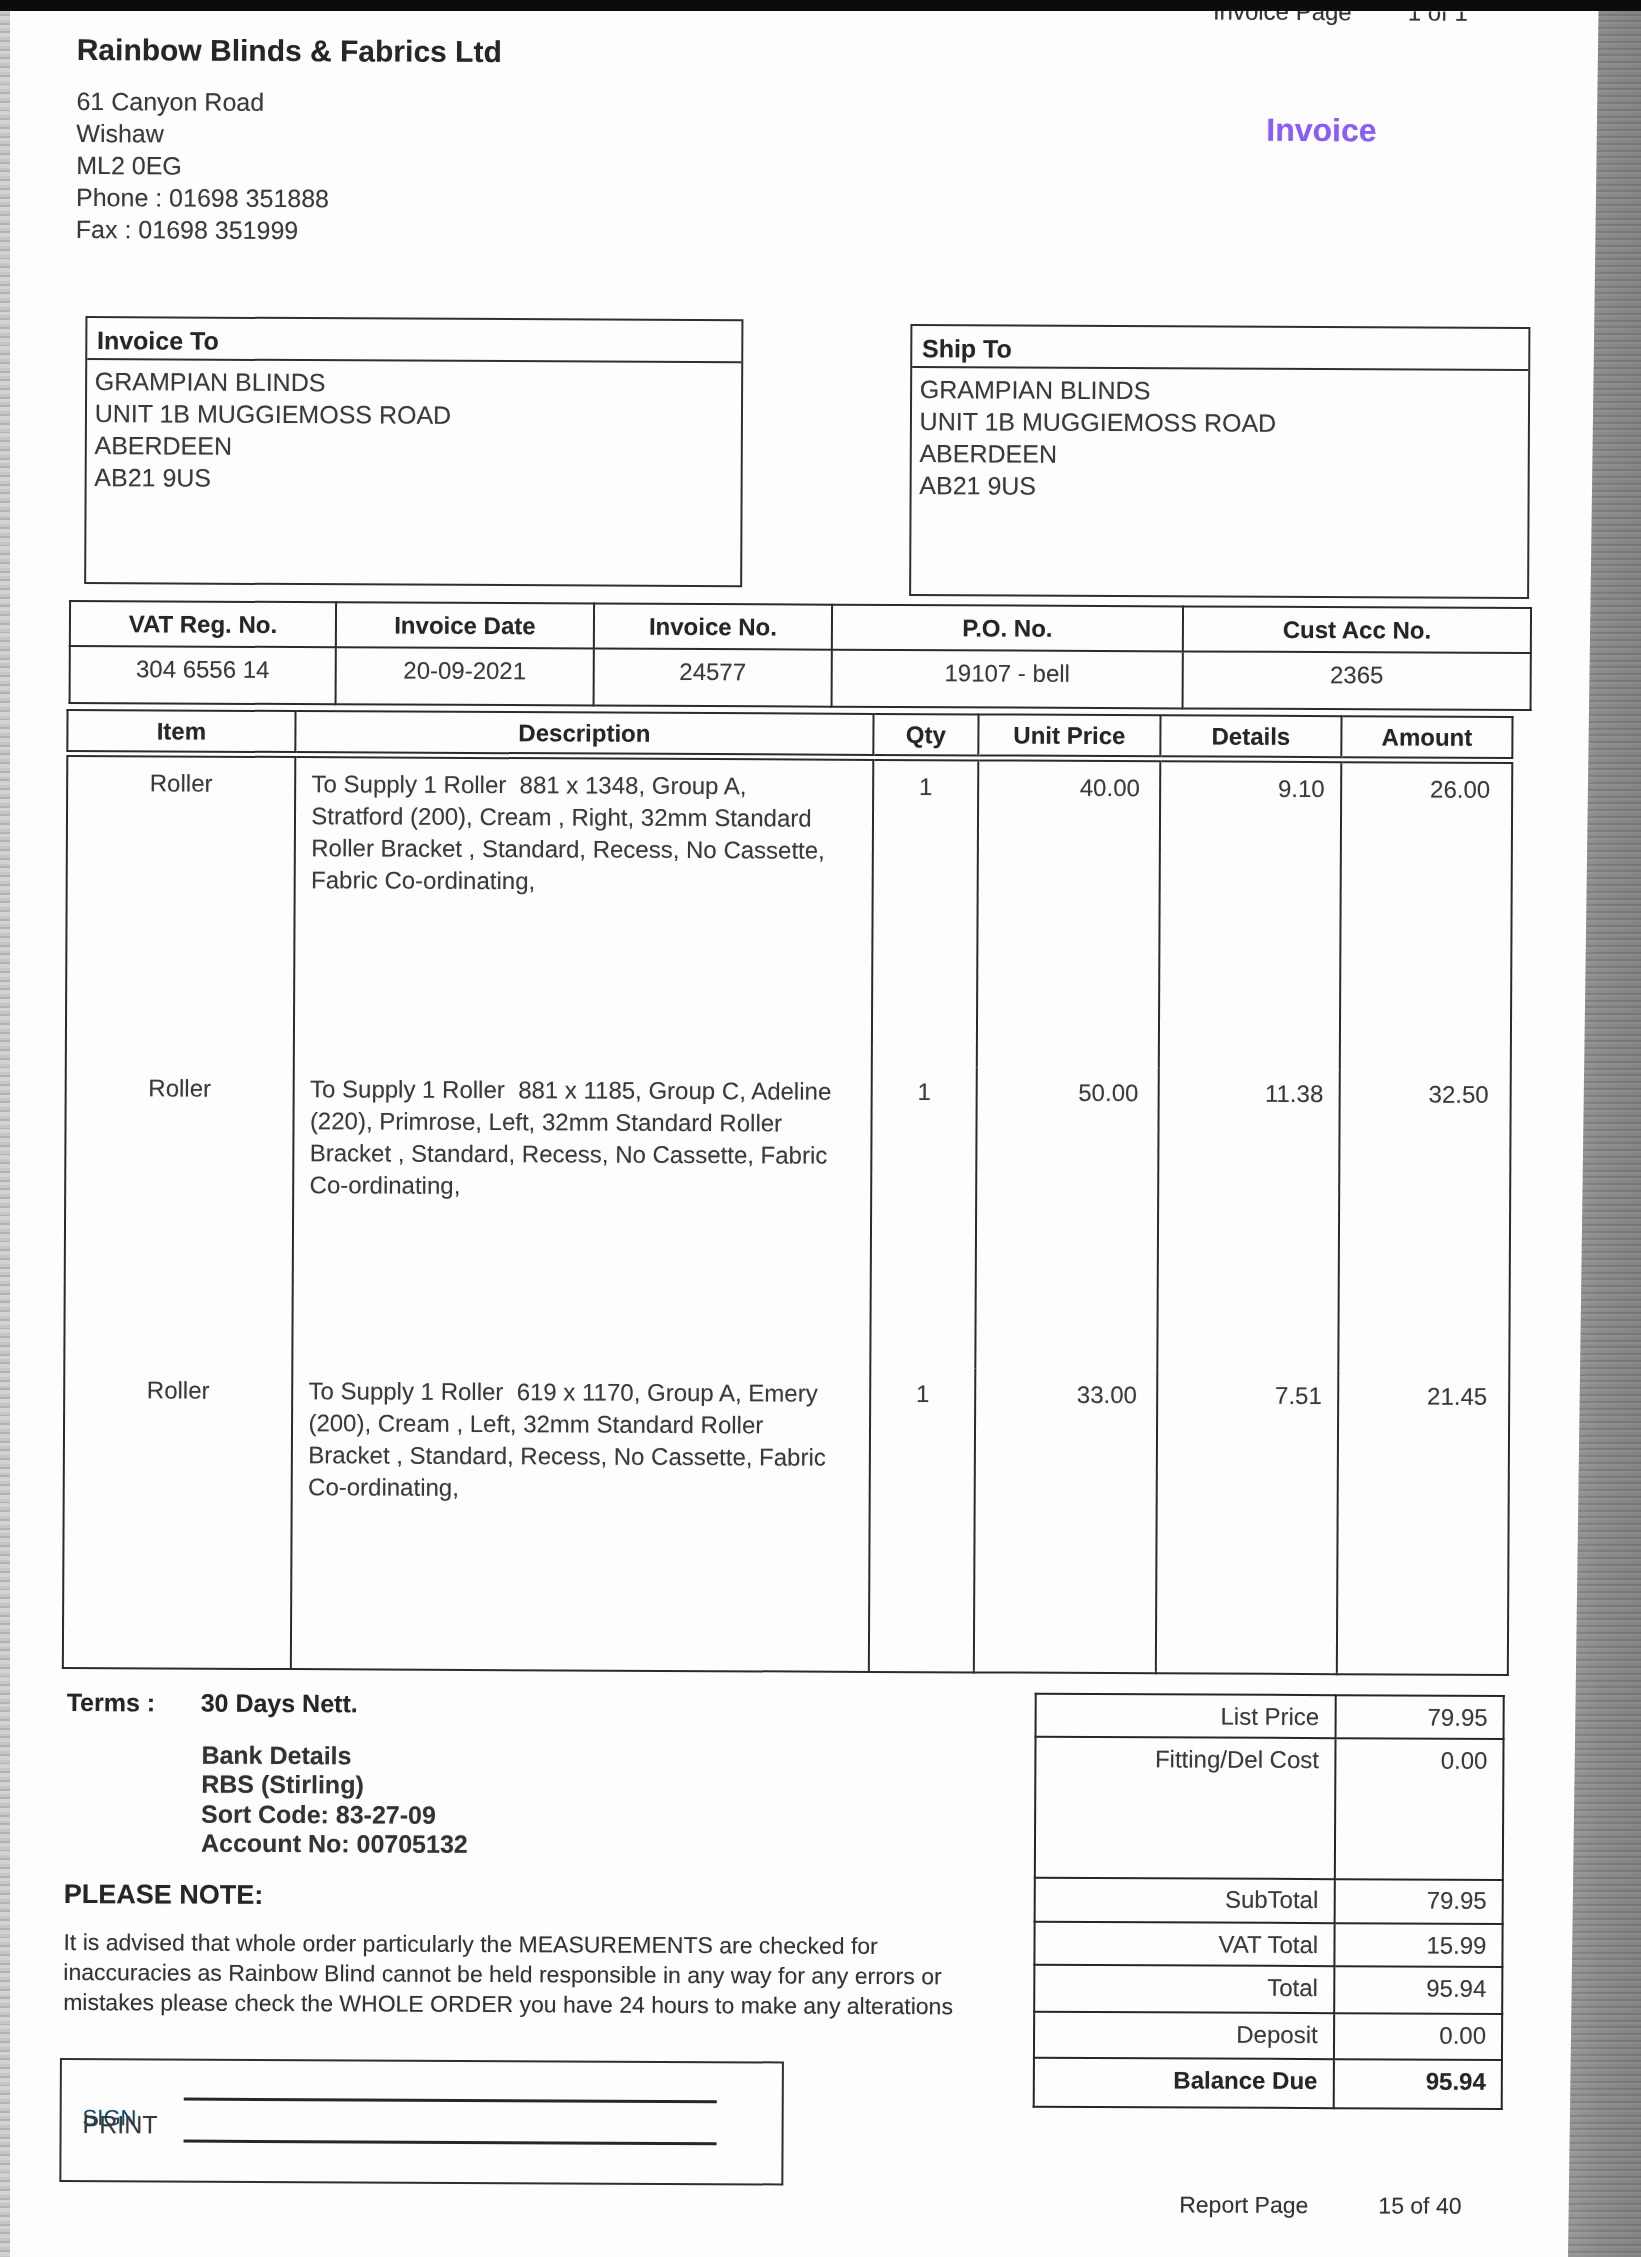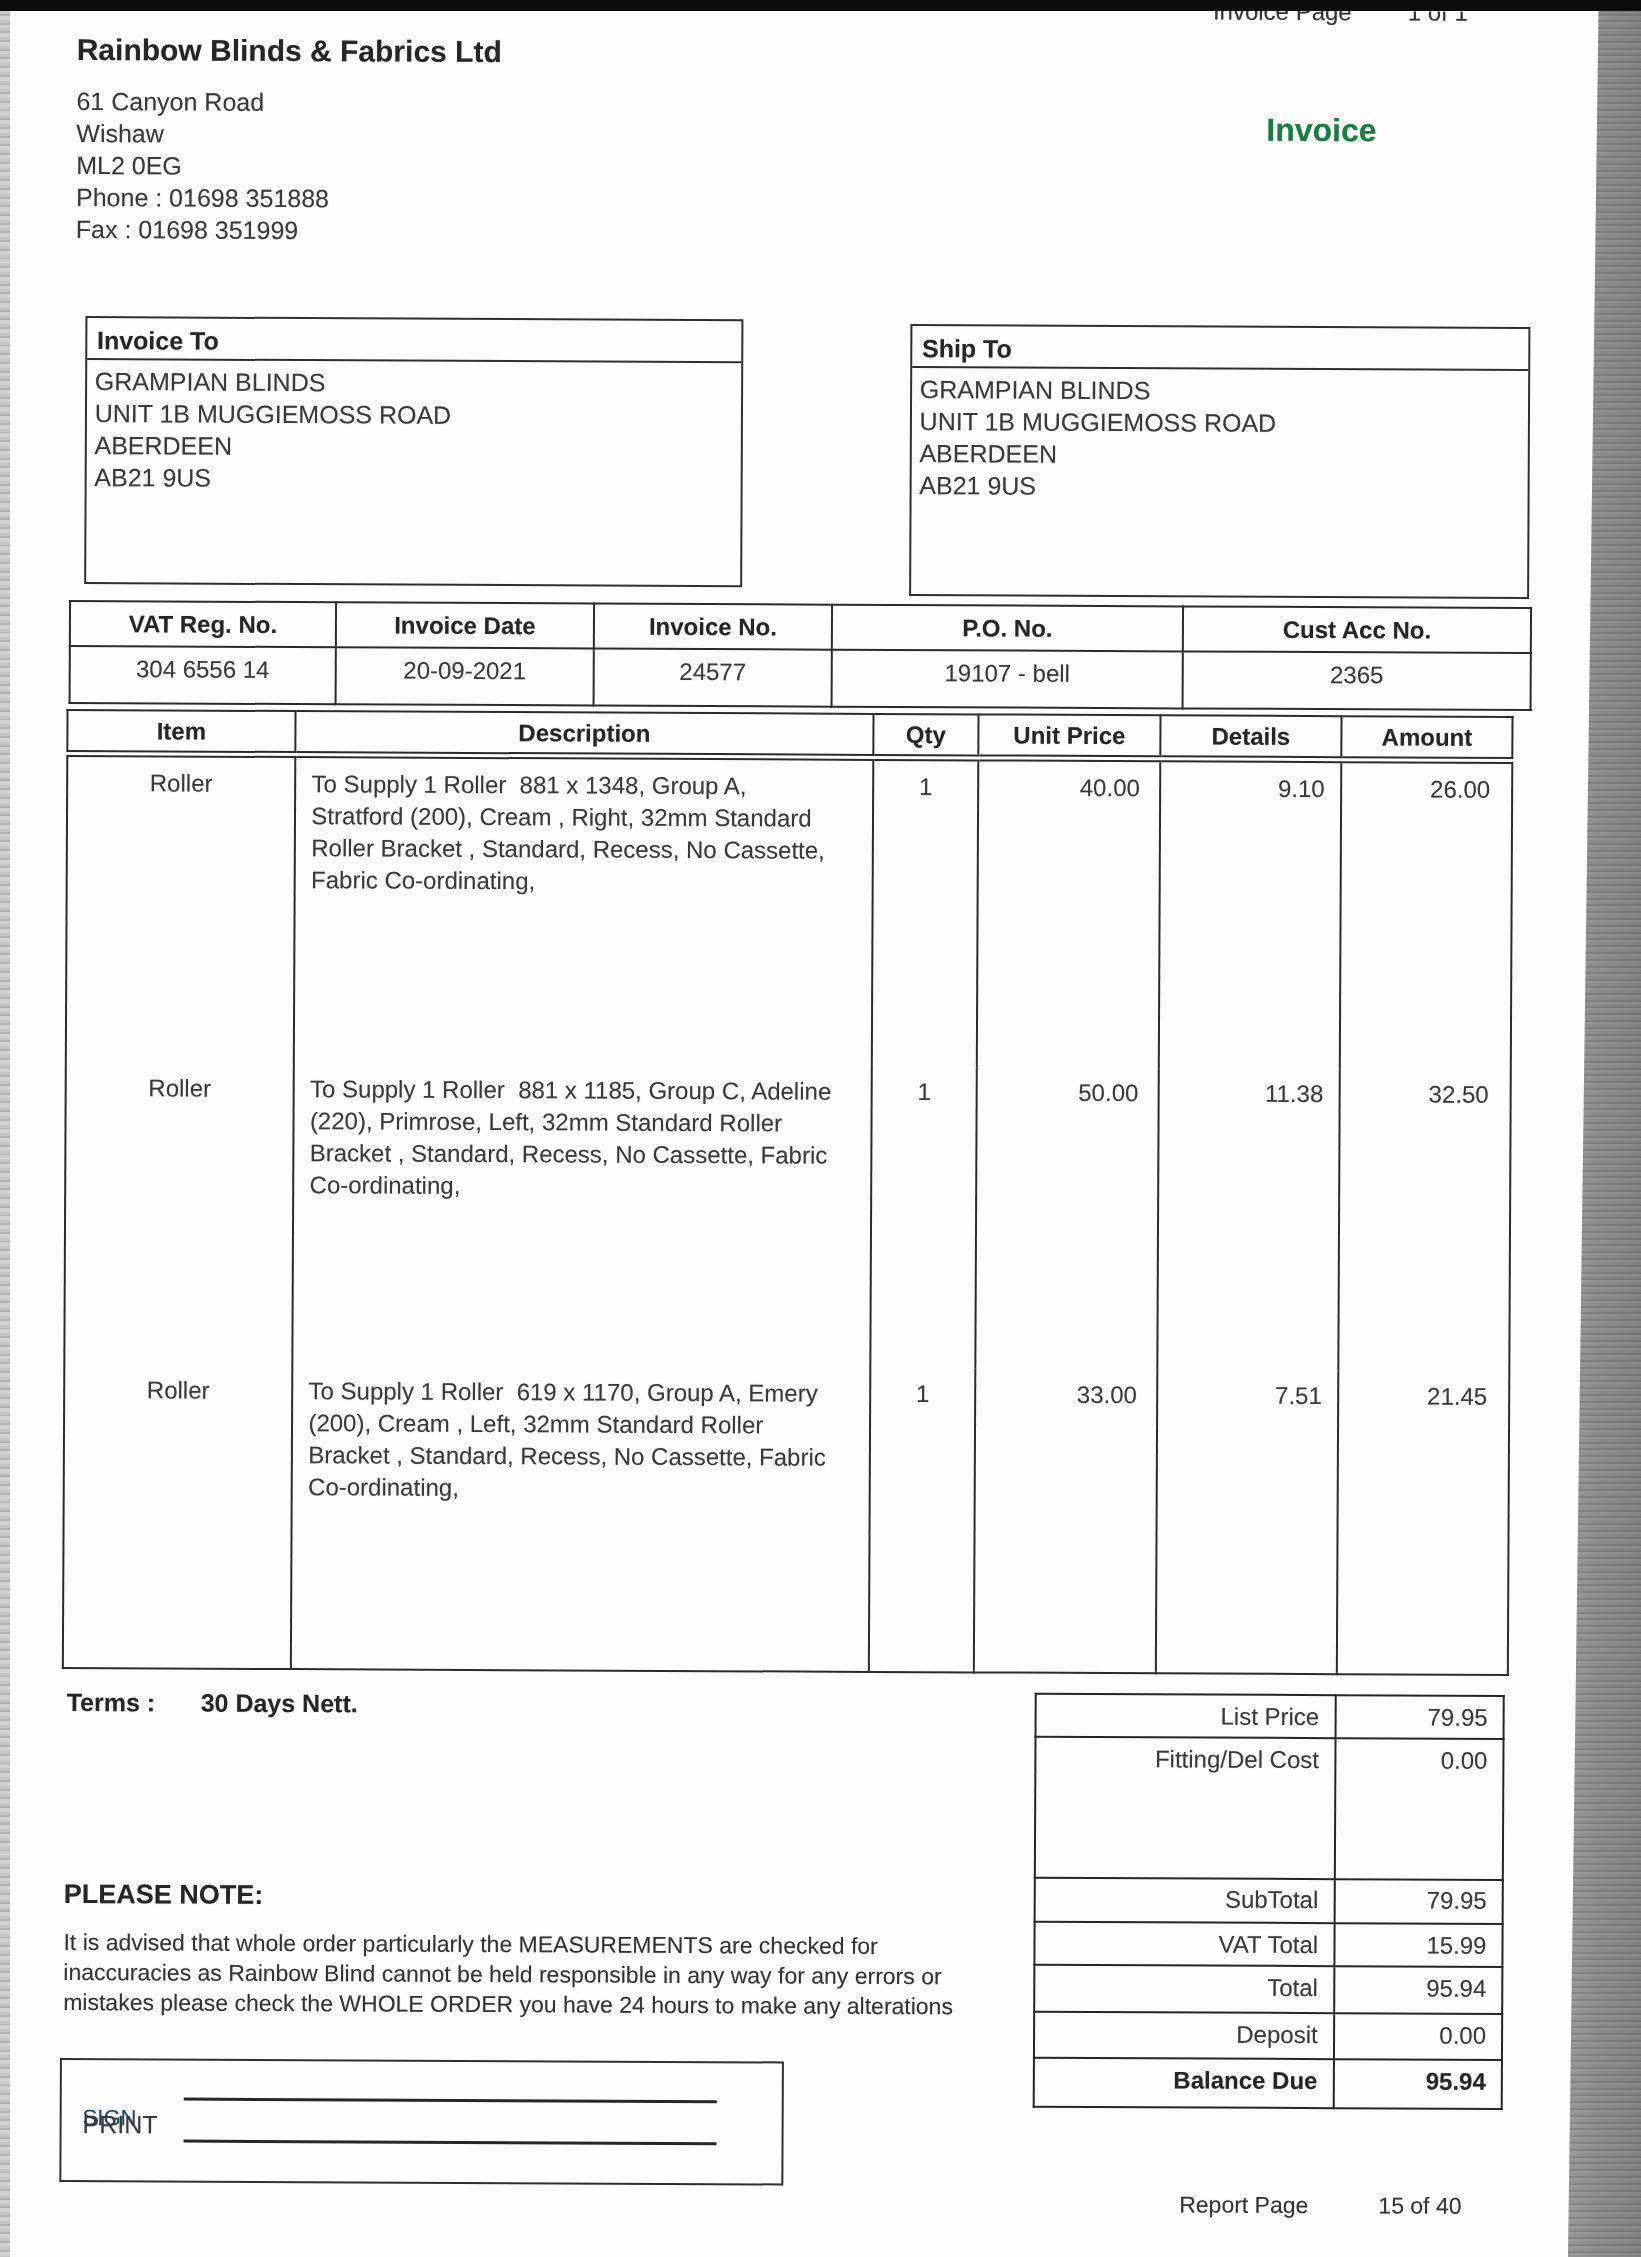--- a/index.html
+++ b/index.html
@@ -22,21 +22,21 @@
     background:
       repeating-linear-gradient(180deg, rgba(0,0,0,0.10) 0 1.9px, rgba(255,255,255,0.05) 1.9px 3.9px, rgba(0,0,0,0) 3.9px 6.8px),
       linear-gradient(90deg,#979797 0%,#8b8b8b 45%,#828282 100%);
     clip-path:polygon(42% 0%,100% 0%,100% 100%,0% 100%);}
   
   .company-name{position:absolute;left:77px;top:33px;font-size:30px;font-weight:bold;color:#262626;}
   .company-address{position:absolute;left:77px;top:85px;font-size:25px;line-height:32px;color:#3a3a3a;}
   .page-indicator-clip{position:absolute;left:1213px;top:4.8px;width:357px;height:28px;overflow:hidden;}
   .page-indicator{margin-top:-12.6px;font-size:24px;color:#333;white-space:nowrap;}
   .page-indicator .pi-value{display:inline-block;margin-left:56px;}
-  .invoice-title{position:absolute;left:1267px;top:106px;font-size:32px;font-weight:bold;color:#15803d;}
+  .invoice-title{position:absolute;left:1267px;top:106px;font-size:32px;font-weight:bold;color:#8b5cf6;}
   
   .addr-box{position:absolute;border:2.9px solid #2f2f2f;background:transparent;}
   .box-invoice-to{left:87px;top:316px;width:654px;height:264px;}
   .box-ship-to{left:912px;top:320px;width:616px;height:268px;}
   .addr-box .box-header{height:42px;border-bottom:2.9px solid #2f2f2f;font-size:25px;font-weight:bold;padding:7.7px 0 0 9.7px;box-sizing:border-box;color:#262626;}
   .addr-box .box-body{padding:4.8px 7.7px;font-size:25px;line-height:32px;color:#3a3a3a;}
   
   table{border-collapse:collapse;}
   .meta-table{position:absolute;left:72px;top:600px;width:1460px;table-layout:fixed;}
   .meta-table th,.meta-table td{border:2.9px solid #2b2b2b;text-align:center;overflow:hidden;}
@@ -196,20 +196,26 @@
         <td></td>
             <td></td>
             <td></td>
       </tr>
     </tbody>
       </table>
 
     <div class="terms-label">Terms :</div>
     <div class="terms-value">30 Days Nett.</div>
 
+    <div class="bank-block">
+      <div>Bank Details</div>
+      <div>RBS (Stirling)</div>
+      <div>Sort Code: 83-27-09</div>
+      <div>Account No: 00705132</div>
+    </div>
 
     <div class="note-title">PLEASE NOTE:</div>
     <div class="note-body">It is advised that whole order particularly the MEASUREMENTS are checked for inaccuracies as Rainbow Blind cannot be held responsible in any way for any errors or mistakes please check the WHOLE ORDER you have 24 hours to make any alterations</div>
 
     <table class="totals-table">
       <colgroup>
           <col style="width:300px">
           <col style="width:168px">
         </colgroup>
       <tbody>

